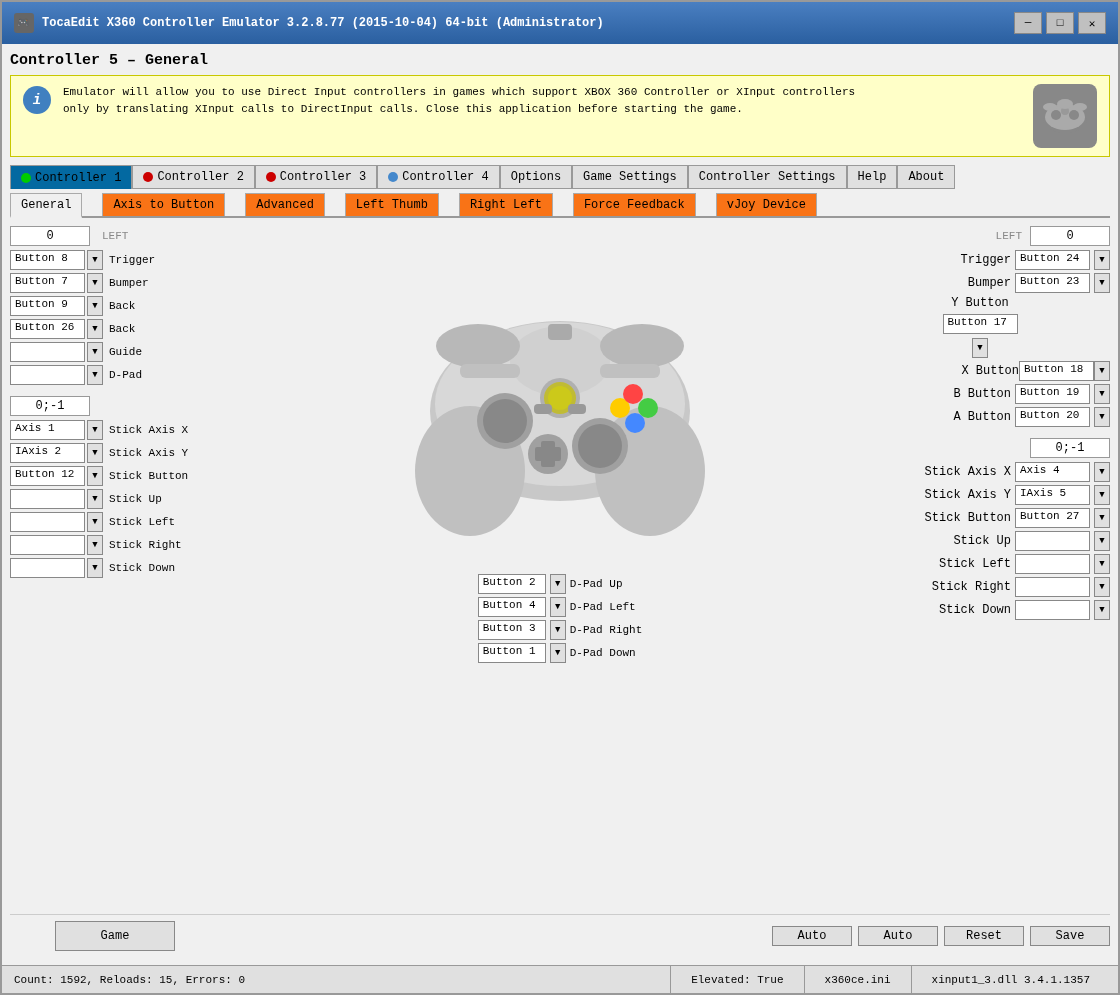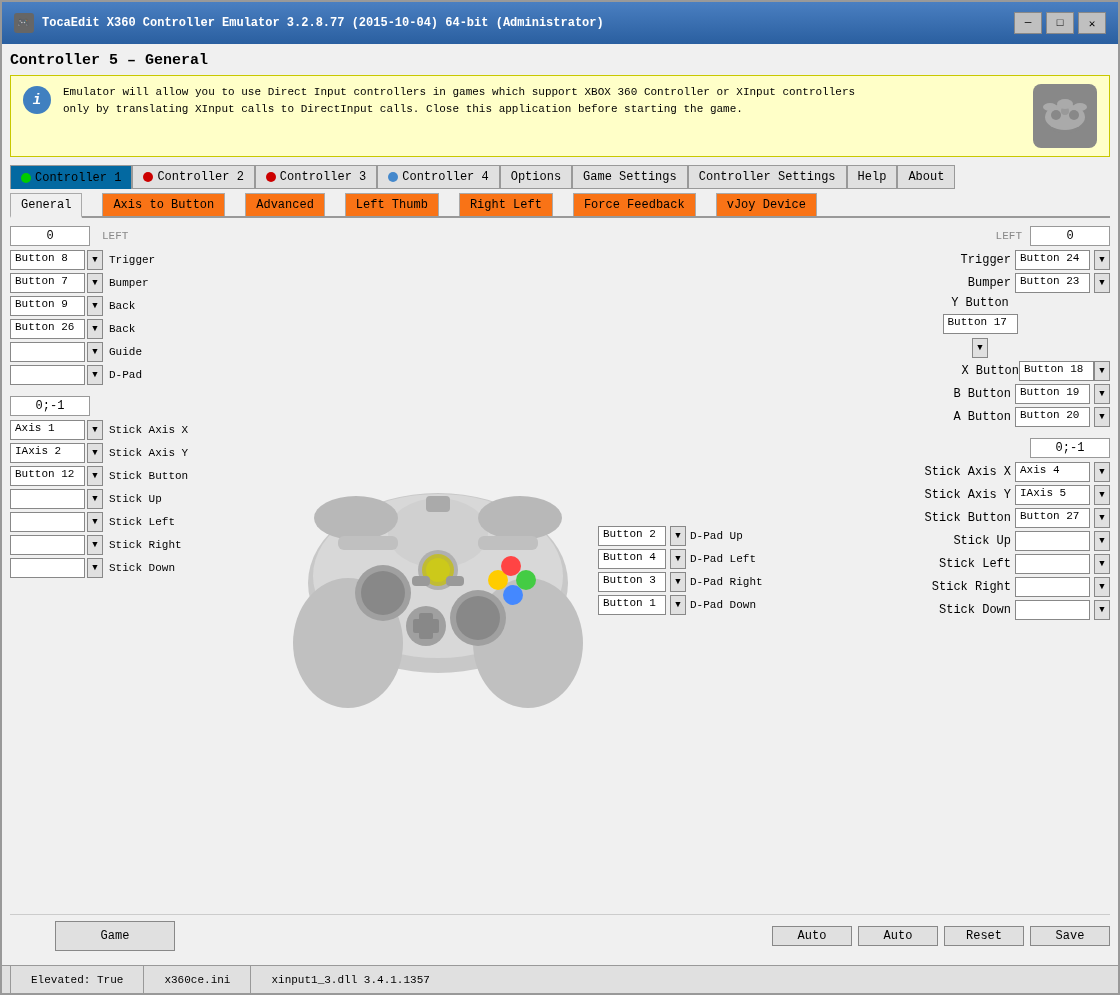--- a/index.html
+++ b/index.html
@@ -27,21 +27,21 @@
     .dot-green { background: #00cc00; }
     .dot-red { background: #cc0000; }
     .dot-blue { background: #4488cc; }
 
     .sub-tabs { display: flex; border-bottom: 2px solid #999; margin-bottom: 8px; gap: 18px; }
     .sub-tab { padding: 4px 10px; border: 1px solid #aaa; border-bottom: none; background: #f97316; cursor: pointer; font-size: 12px; margin-right: 2px; }
     .sub-tab.active { background: #f0f0f0; border-bottom: 2px solid #f0f0f0; margin-bottom: -2px; }
 
     .left-panel { width: 260px; flex-shrink: 0; }
     .right-panel { width: 260px; flex-shrink: 0; margin-left: auto; }
-    .center-panel { flex: 1; display: flex; flex-direction: row; align-items: center; }
+    .center-panel { flex: 1; display: flex; flex-direction: column; align-items: center; }
 
     .section-label { color: #888; font-size: 11px; margin-bottom: 4px; padding-left: 4px; }
     .value-box { border: 1px solid #999; background: white; text-align: center; padding: 2px 6px; width: 80px; font-size: 12px; }
 
     .dropdown-row { display: flex; align-items: center; gap: 2px; margin-bottom: 3px; }
     .dd-value { width: 75px; height: 20px; border: 1px solid #888; background: white; padding: 1px 4px; font-size: 11px; }
     .dd-arrow { width: 16px; height: 20px; border: 1px solid #888; background: #e0e0e0; display: flex; align-items: center; justify-content: center; cursor: pointer; font-size: 9px; }
     .dd-label { font-size: 11px; margin-left: 4px; }
 
     .controller-img { width: 320px; height: 320px; margin: 10px 0; position: relative; }
@@ -386,18 +386,19 @@
       <div class="action-btns">
         <button class="action-btn">Auto</button>
         <button class="action-btn">Auto</button>
         <button class="action-btn">Reset</button>
         <button class="action-btn">Save</button>
       </div>
     </div>
   </div>
 
   <div class="status-bar">
+    <span class="status-left">Count: 1592, Reloads: 15, Errors: 0</span>
     <span class="status-seg">Elevated: True</span>
     <span class="status-seg">x360ce.ini</span>
     <span class="status-seg">xinput1_3.dll 3.4.1.1357</span>
   </div>
 
 </div>
 
 </body></html>

